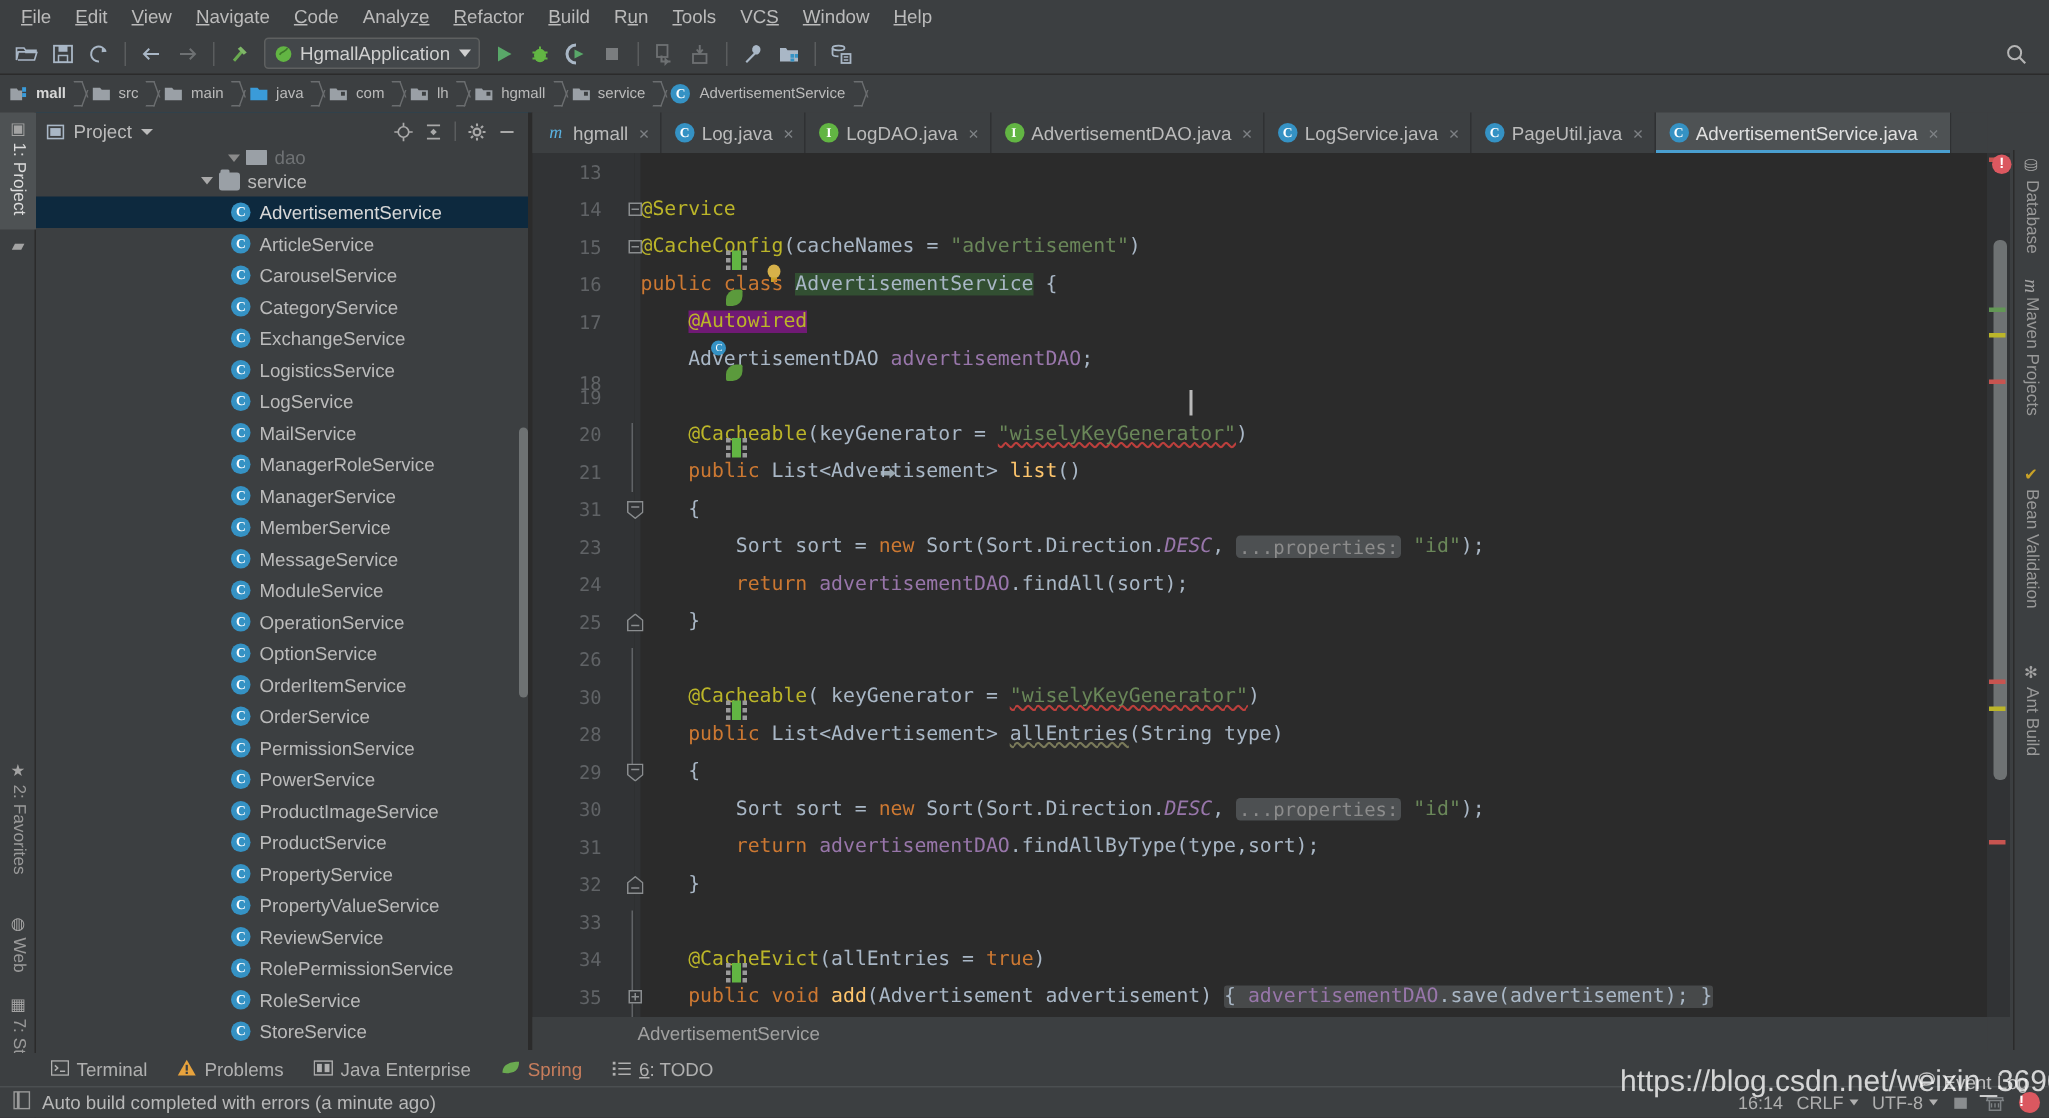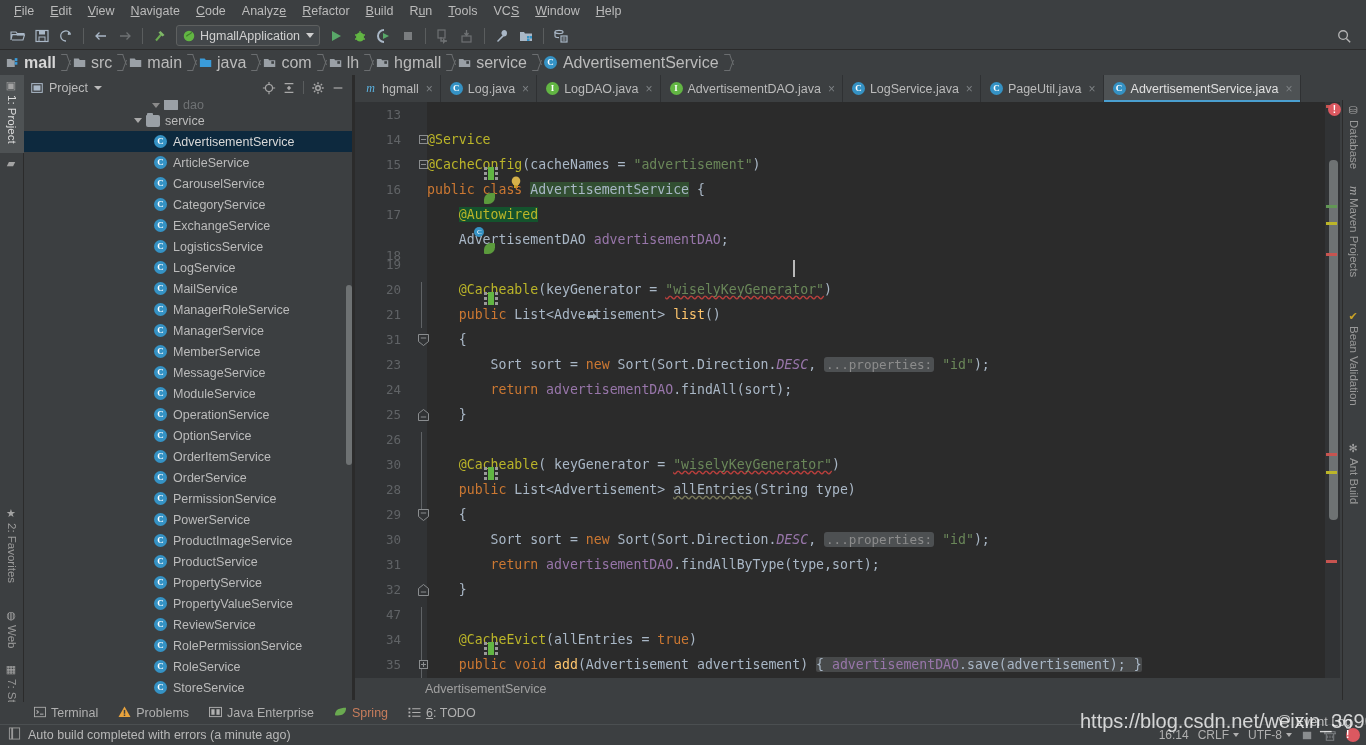--- a/index.html
+++ b/index.html
@@ -42,21 +42,21 @@
   }
   .runconfig .rc-label { font-size: 12.5px; color: #cfcfcf; margin: 0 6px 0 4px; }
   .rc-arrow { width: 0; height: 0; border-left: 4px solid transparent; border-right: 4px solid transparent; border-top: 5px solid #cfcfcf; }
 
   
   .navbar {
     position: absolute; top: 50px; left: 0; width: 1366px; height: 25px;
     background: #3c3f41; display: flex; align-items: center; padding-left: 6px;
   }
   .crumb { display: flex; align-items: center; height: 25px; padding-right: 2px; cursor: default; }
-  .crumb .ctxt { font-size: 16px; color: #bbbbbb; margin-left: 4px; white-space: nowrap; }
+  .crumb .ctxt { font-size: 10px; color: #bbbbbb; margin-left: 4px; white-space: nowrap; }
   .crumb.first .ctxt { font-weight: bold; color: #d6d6d6; }
   .crumb-sep {
     width: 9px; height: 25px; margin: 0 2px 0 4px; position: relative; flex: 0 0 auto;
   }
   .crumb-sep::after {
     content: ''; position: absolute; left: 1px; top: 4px;
     width: 5px; height: 10px;
     border-right: 1px solid #6b6e70; border-top: 1px solid #6b6e70;
     transform: skewX(20deg);
   }
@@ -236,21 +236,21 @@
   .str { color: #6a8759; }
   .fld { color: #9876aa; }
   .mth { color: #ffc66d; }
   .typ { color: #a9b7c6; }
   .cnst { color: #9876aa; font-style: italic; }
   .plain { color: #a9b7c6; }
   .hint {
     background: #4d5052; color: #8c8c8c; border-radius: 3px; padding: 0 2px;
     font-size: 12.6px;
   }
-  .hl-yellow { background: #14532d; }
+  .hl-yellow { background: #701a75; }
   .hl-green { background: #324f32; }
   .folded { background: #47494a; border-radius: 2px; }
   .squig {
     text-decoration: underline; text-decoration-style: wavy;
     text-decoration-color: #bc3f3c; text-decoration-skip-ink: none;
   }
   .squig2 {
     text-decoration: underline; text-decoration-style: wavy;
     text-decoration-color: #7a7a5a; text-decoration-skip-ink: none;
   }
@@ -945,21 +945,21 @@
         <span class="lnum" style="left:-72px;">32</span>
         <span class="foldmark" style="left:-10px;">
           <svg width="11" height="12" viewBox="0 0 11 12">
               <path d="M0.5 11.5h10v-7l-5-4-5 4z" fill="#313335" stroke="#8a8d8f" stroke-width="1"></path>
               <path d="M2.8 8h5.4" stroke="#8a8d8f" stroke-width="1"></path>
             </svg>
         </span>
         <span class="plain">    }</span>
       </div>
 
-      <div class="cline"><span class="lnum" style="left:-72px;">47</span></div>
+      <div class="cline"><span class="lnum" style="left:-72px;">33</span></div>
 
       <div class="cline">
         <span class="lnum" style="left:-72px;">34</span>
         <span class="gicon" style="left:-22px;top:0;">
           <span class="ic-bean">
             <span class="s1" style="left:0;top:0;width:3px;height:3px;"></span>
             <span class="s1" style="left:0;top:5px;width:3px;height:3px;"></span>
             <span class="s1" style="left:0;top:10px;width:3px;height:3px;"></span>
             <span class="b1" style="left:4px;top:0;width:6px;height:13px;"></span>
             <span class="s2" style="left:11px;top:0;width:3px;height:3px;"></span>

